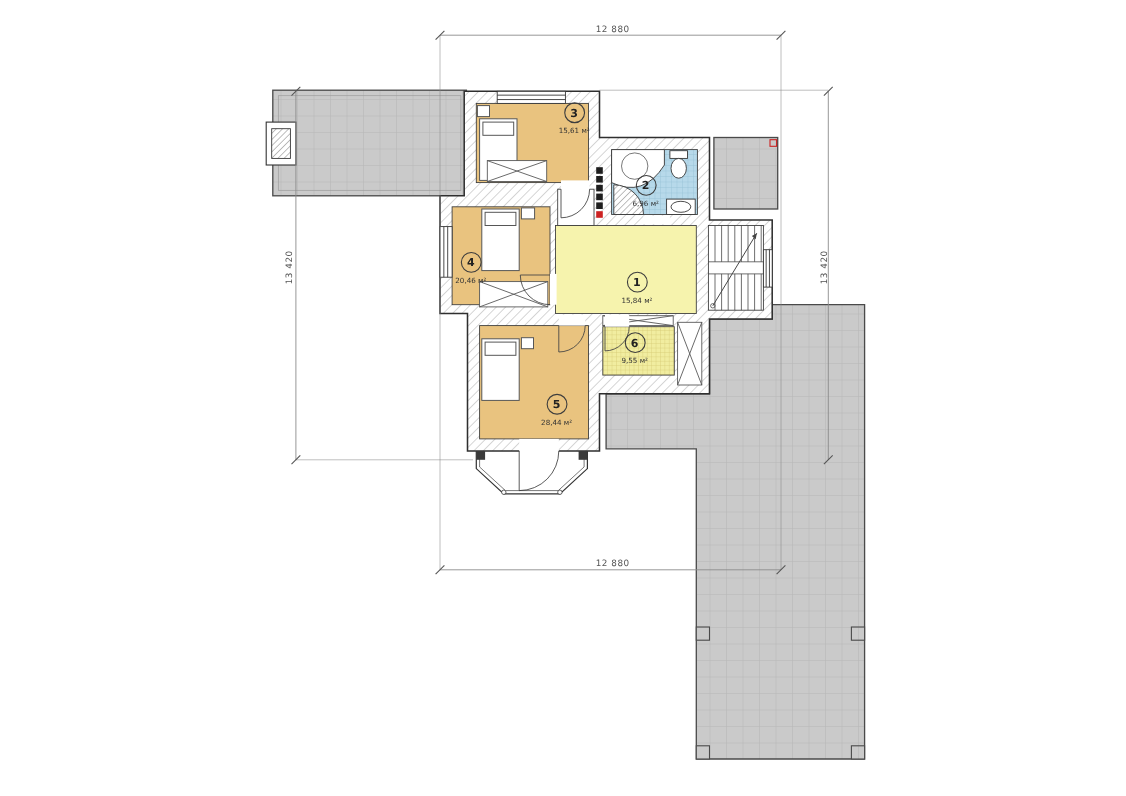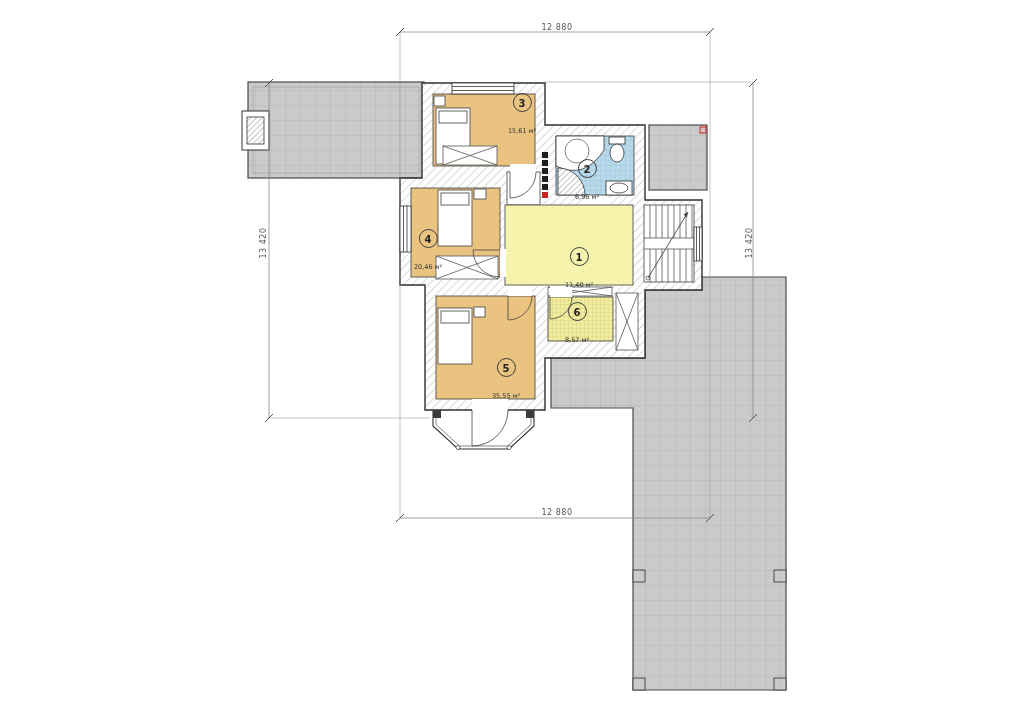--- a/index.html
+++ b/index.html
@@ -7,21 +7,21 @@
   .canvas{position:relative;width:1024px;height:724px;background:#fff;padding-left:20px;}
   svg{position:absolute;left:0;top:0;}
   .overlay{position:absolute;left:0;top:0;width:1024px;height:724px;pointer-events:none;}
   .dim-label{position:absolute;font-size:8px;color:#555;white-space:nowrap;
     transform:translate(-50%,-50%);letter-spacing:0.5px;}
   .dim-label.vert{transform:translate(-50%,-50%) rotate(-90deg);}
   .room-label{position:absolute;text-align:center;transform:translate(-50%,0);}
   .room-circle{display:block;margin:0 auto;width:19px;height:19px;border:1.2px solid #3d3d3d;
     border-radius:50%;font-size:10px;line-height:19px;color:#222;box-sizing:border-box;
     background:transparent;font-weight:bold;}
-  .room-area{display:block;font-size:6.5px;color:#333;margin-top:15px;white-space:nowrap;}
+  .room-area{display:block;font-size:6.5px;color:#333;margin-top:3px;white-space:nowrap;}
 </style>
 </head>
 <body>
 
 <div class="canvas">
 
 <svg width="1024" height="724" viewBox="0 0 1024 724">
   <defs>
     <pattern id="hatch" width="6" height="6" patternUnits="userSpaceOnUse" patternTransform="rotate(45)">
       <rect width="6" height="6" fill="#ffffff"></rect>
@@ -241,37 +241,37 @@
 </svg>
 
 <div class="overlay">
   <div class="dim-label" style="left:557px;top:27px">12 880</div>
   <div class="dim-label" style="left:557px;top:512px">12 880</div>
   <div class="dim-label vert" style="left:263px;top:243px">13 420</div>
   <div class="dim-label vert" style="left:749px;top:243px">13 420</div>
 
   <div class="room-label" style="left:579px;top:247px">
     <span class="room-circle">1</span>
-    <span class="room-area">11,40 м²</span>
+    <span class="room-area">15,84 м²</span>
   </div>
   <div class="room-label" style="left:587px;top:159px">
     <span class="room-circle">2</span>
     <span class="room-area">6,96 м²</span>
   </div>
   <div class="room-label" style="left:522px;top:93px">
     <span class="room-circle">3</span>
     <span class="room-area">15,61 м²</span>
   </div>
   <div class="room-label" style="left:428px;top:229px">
     <span class="room-circle">4</span>
     <span class="room-area">20,46 м²</span>
   </div>
   <div class="room-label" style="left:506px;top:358px">
     <span class="room-circle">5</span>
-    <span class="room-area">35,55 м²</span>
+    <span class="room-area">28,44 м²</span>
   </div>
   <div class="room-label" style="left:577px;top:302px">
     <span class="room-circle">6</span>
-    <span class="room-area">8,57 м²</span>
+    <span class="room-area">9,55 м²</span>
   </div>
 </div>
 
 </div>
 
 </body></html>

